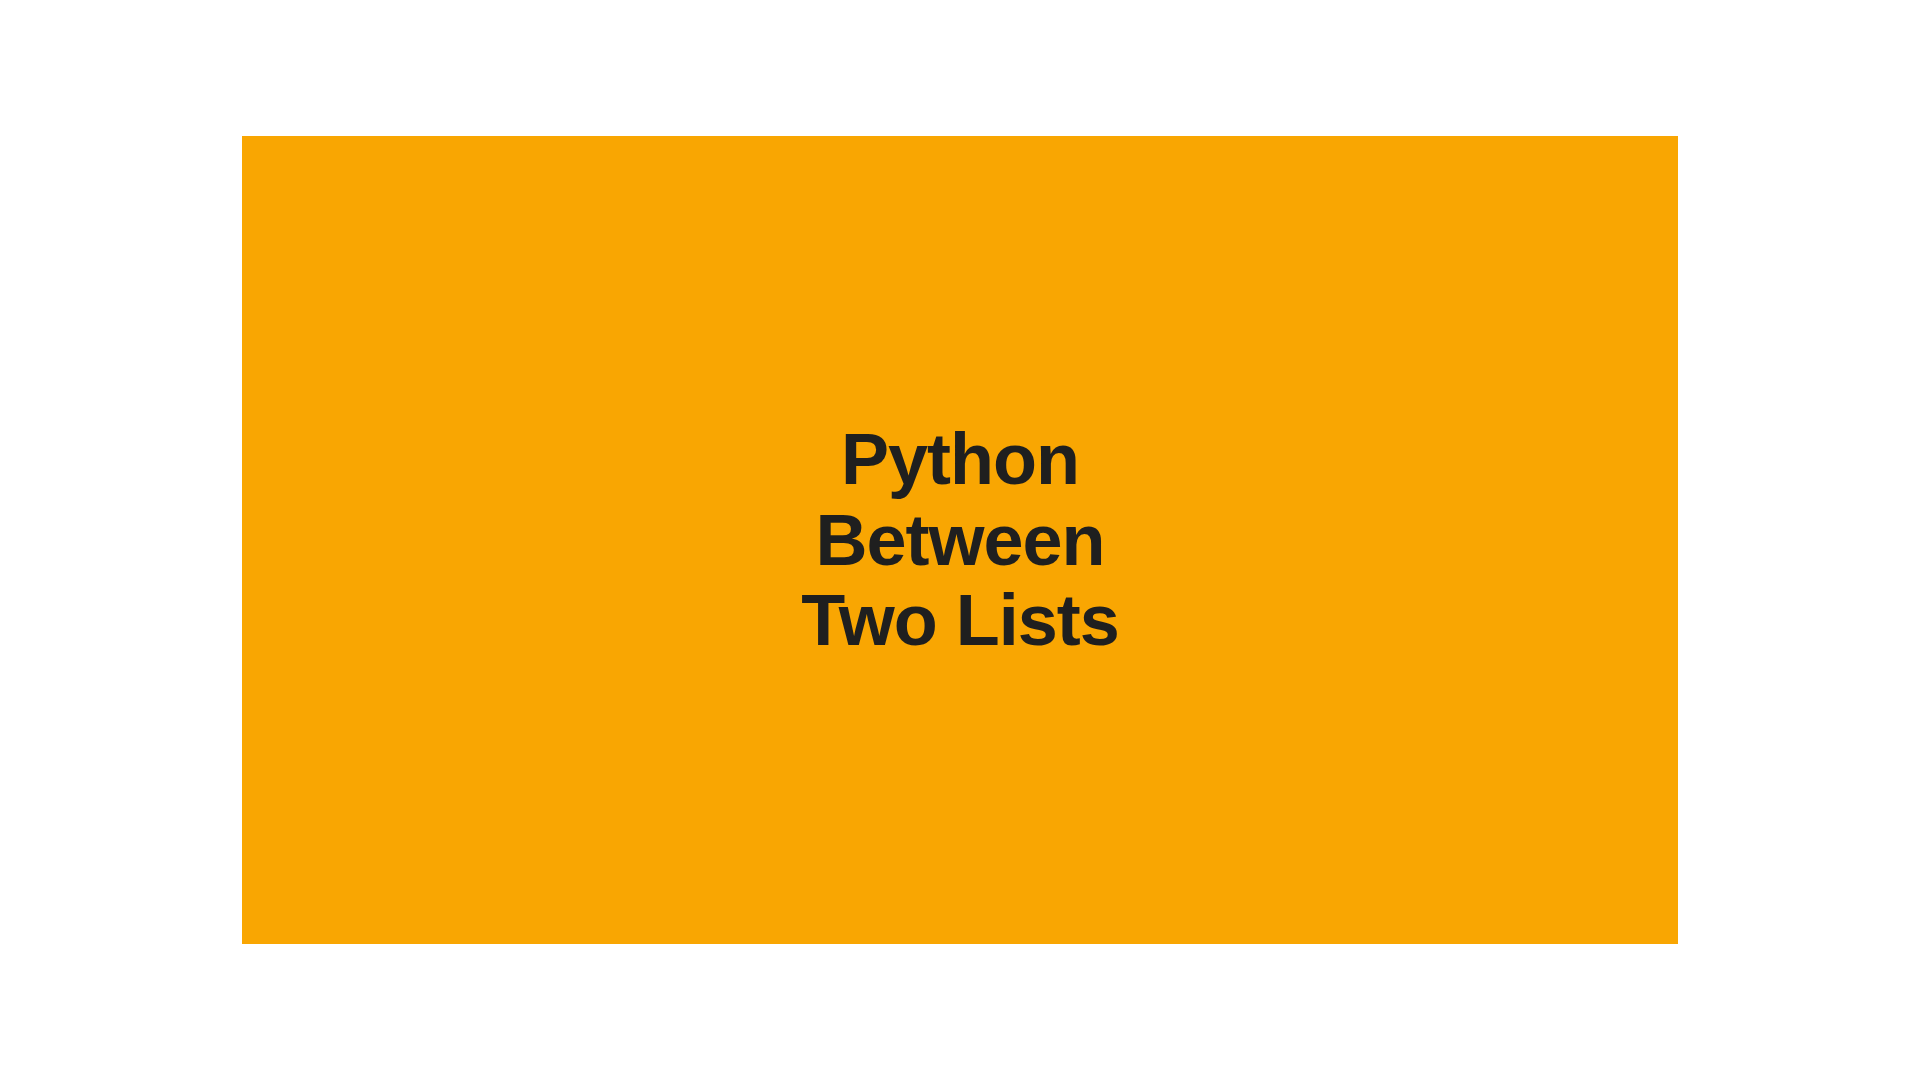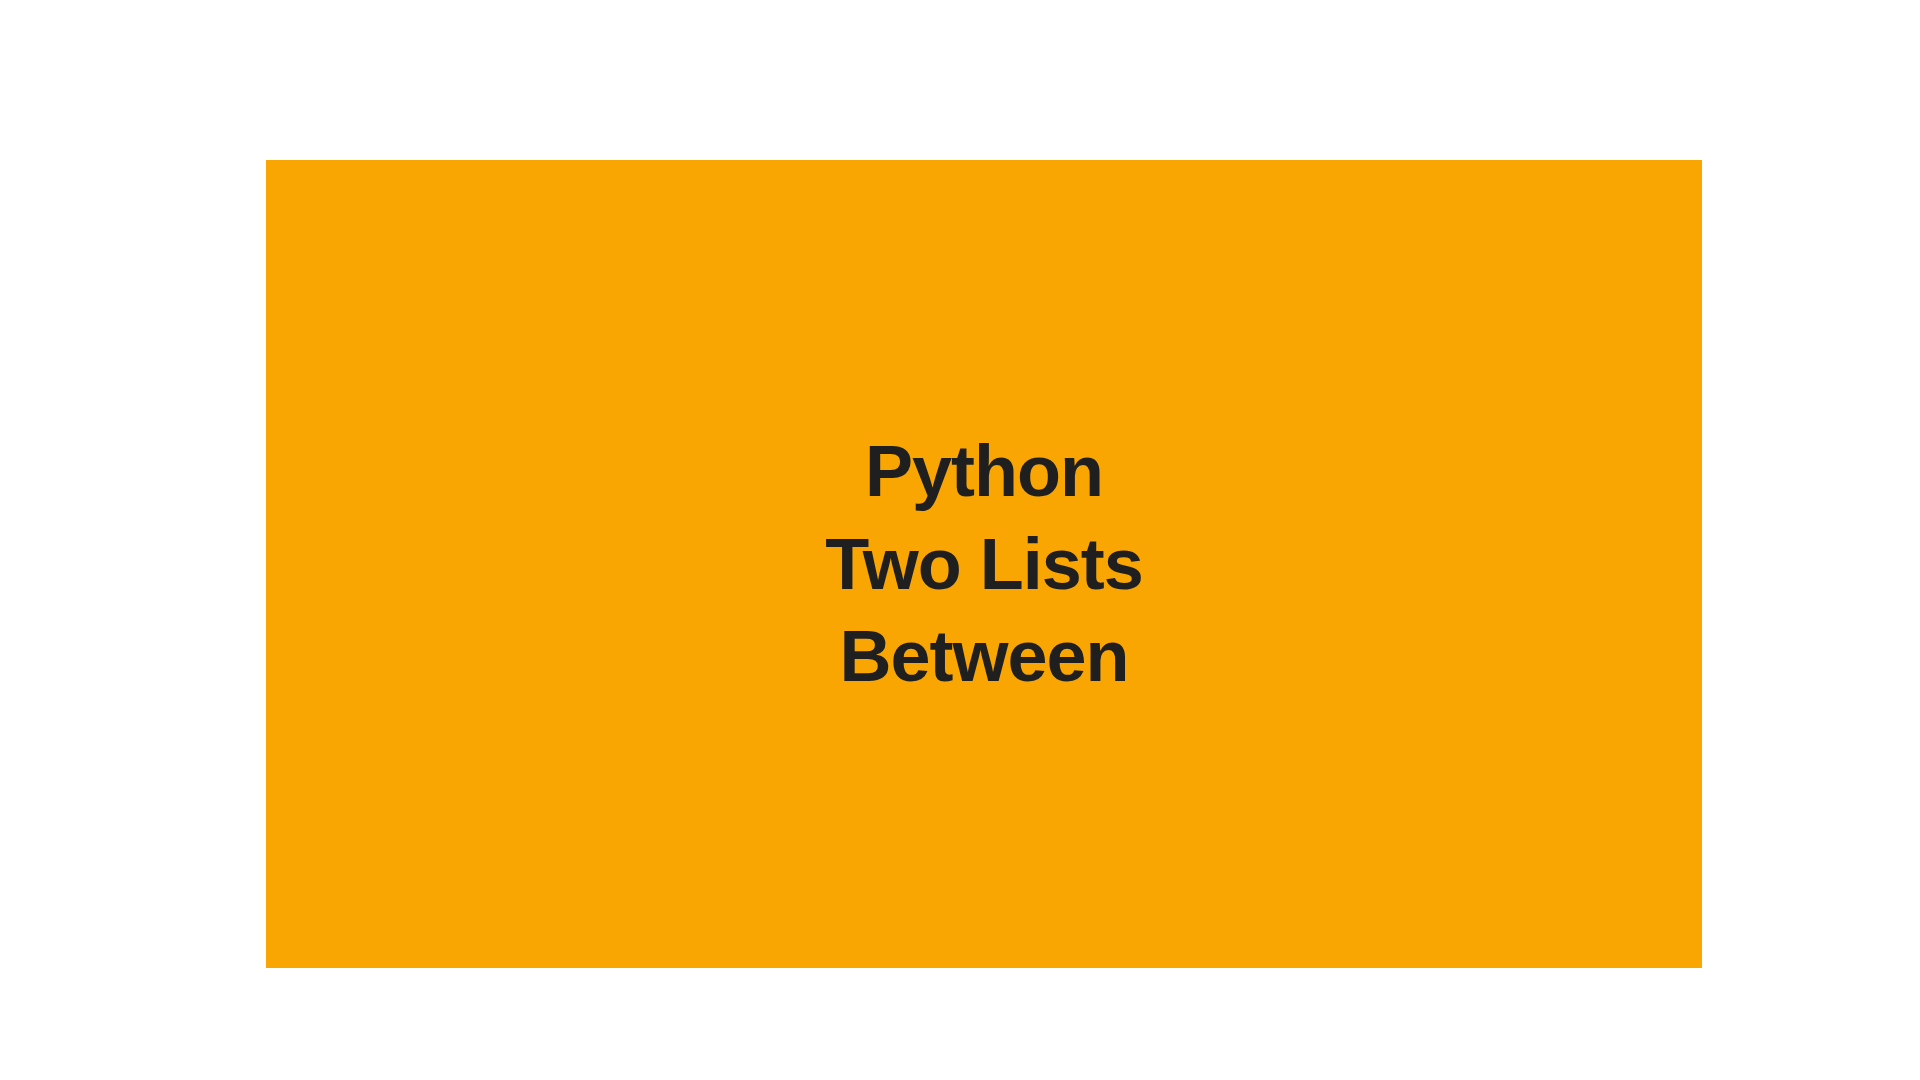--- a/index.html
+++ b/index.html
@@ -1,16 +1,16 @@
 <!DOCTYPE html>
 <html><head>
   <meta charset="utf-8">
   <style>
     * {
-      margin: 12px;
+      margin: 0;
       padding: 0;
       box-sizing: border-box;
     }
     body {
       width: 1920px;
       height: 1080px;
       background: #ffffff;
       display: flex;
       align-items: center;
       justify-content: center;
@@ -36,16 +36,16 @@
     .title span {
       display: block;
     }
   </style>
 </head>
 <body>
 
 <div class="container">
   <h1 class="title">
     <span>Python</span>
+    <span>Between</span>
     <span>Two Lists</span>
-    <span>Between</span>
   </h1>
 </div>
 
 </body></html>

